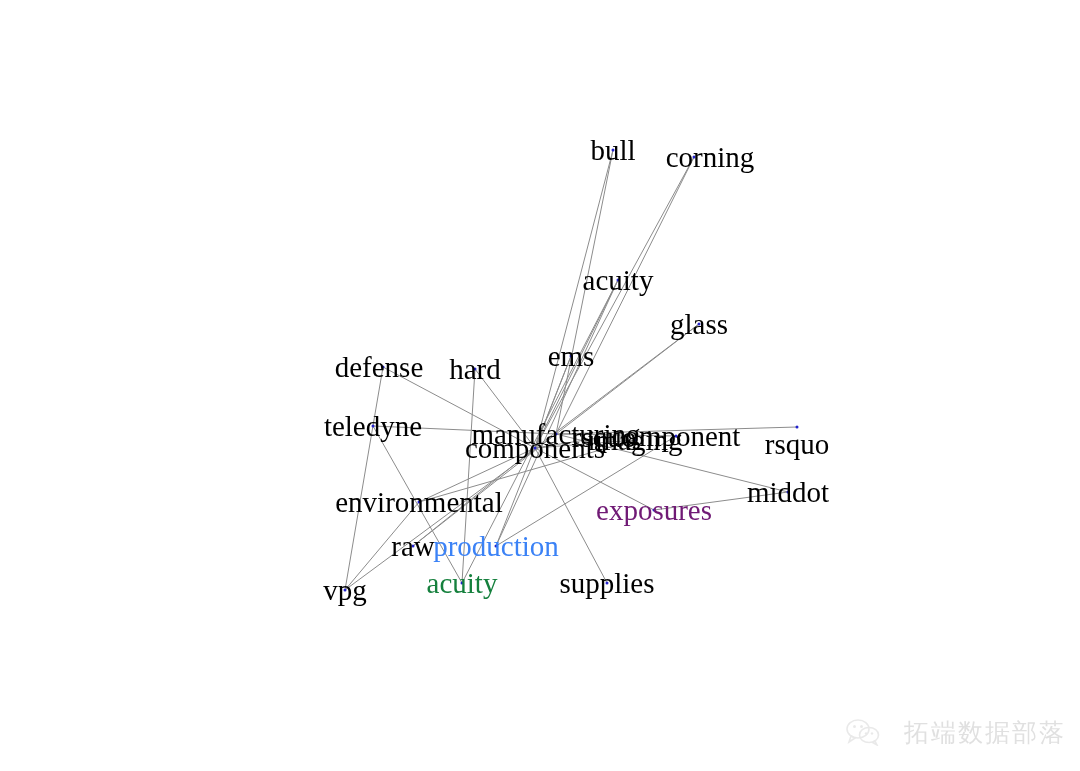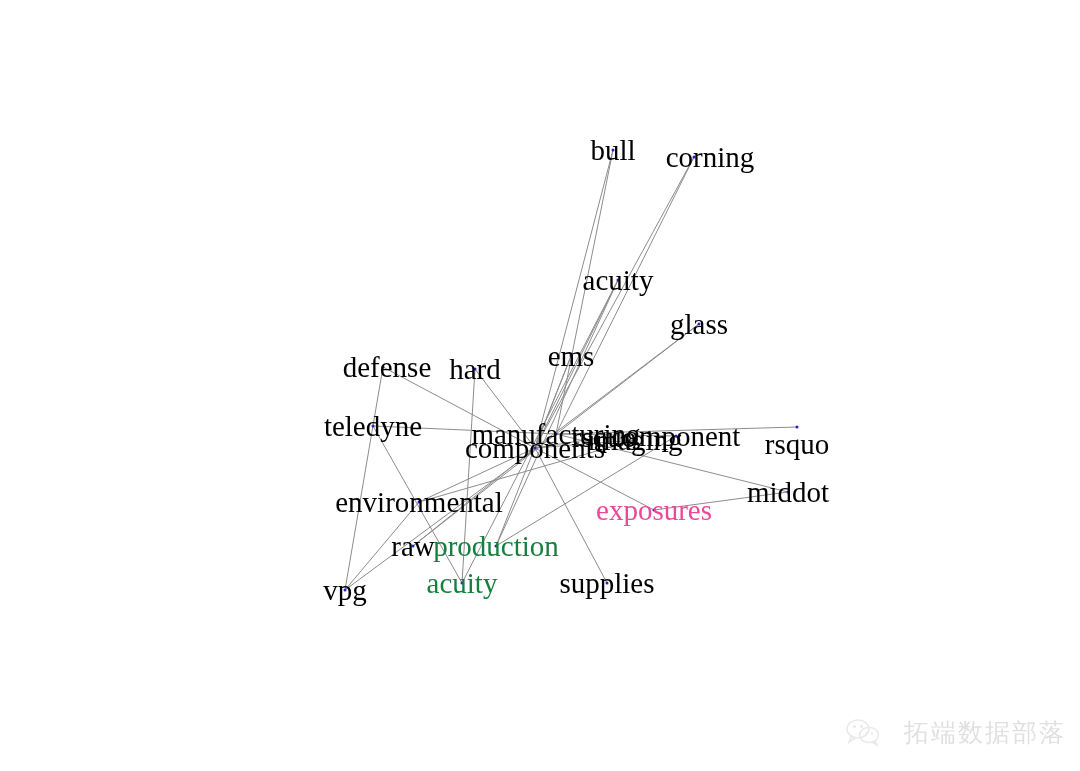--- a/index.html
+++ b/index.html
@@ -124,21 +124,21 @@
   <div id="node-layer">
       <div class="node-dot" style="left: 613px; top: 150px; background: rgb(34, 34, 204);"></div>
       <div class="node-label" style="left: 613px; top: 150px; color: rgb(0, 0, 0);">bull</div>
       <div class="node-dot" style="left: 694px; top: 157px; background: rgb(34, 34, 204);"></div>
       <div class="node-label" style="left: 694px; top: 157px; color: rgb(0, 0, 0); margin-left: 16px;">corning</div>
       <div class="node-dot" style="left: 618px; top: 280px; background: rgb(34, 34, 204);"></div>
       <div class="node-label" style="left: 618px; top: 280px; color: rgb(0, 0, 0);">acuity</div>
       <div class="node-dot" style="left: 699px; top: 324px; background: rgb(34, 34, 204);"></div>
       <div class="node-label" style="left: 699px; top: 324px; color: rgb(0, 0, 0);">glass</div>
       <div class="node-dot" style="left: 383px; top: 367px; background: rgb(34, 34, 204);"></div>
-      <div class="node-label" style="left: 387px; top: 367px; color: rgb(0, 0, 0);">defense</div>
+      <div class="node-label" style="left: 379px; top: 367px; color: rgb(0, 0, 0);">defense</div>
       <div class="node-dot" style="left: 475px; top: 369px; background: rgb(34, 34, 204);"></div>
       <div class="node-label" style="left: 475px; top: 369px; color: rgb(0, 0, 0);">hard</div>
       <div class="node-dot" style="left: 571px; top: 356px; background: rgb(34, 34, 204);"></div>
       <div class="node-label" style="left: 571px; top: 356px; color: rgb(0, 0, 0);">ems</div>
       <div class="node-dot" style="left: 373px; top: 426px; background: rgb(34, 34, 204);"></div>
       <div class="node-label" style="left: 373px; top: 426px; color: rgb(0, 0, 0);">teledyne</div>
       <div class="node-dot" style="left: 556px; top: 434px; background: rgb(34, 34, 204);"></div>
       <div class="node-label" style="left: 556px; top: 434px; color: #000000;">manufacturing</div>
       <div class="node-dot" style="left: 535px; top: 448px; background: rgb(34, 34, 204);"></div>
       <div class="node-label" style="left: 535px; top: 448px; color: rgb(0, 0, 0);">components</div>
@@ -148,25 +148,25 @@
       <div class="node-label" style="left: 635px; top: 440px; color: rgb(0, 0, 0);">imaging</div>
       <div class="node-dot" style="left: 676px; top: 436px; background: rgb(34, 34, 204);"></div>
       <div class="node-label" style="left: 676px; top: 436px; color: rgb(0, 0, 0);">component</div>
       <div class="node-dot" style="left: 797px; top: 427px; background: rgb(34, 34, 204);"></div>
       <div class="node-label" style="left: 797px; top: 427px; color: rgb(0, 0, 0); margin-top: 17px;">rsquo</div>
       <div class="node-dot" style="left: 788px; top: 492px; background: rgb(34, 34, 204);"></div>
       <div class="node-label" style="left: 788px; top: 492px; color: rgb(0, 0, 0);">middot</div>
       <div class="node-dot" style="left: 419px; top: 502px; background: rgb(34, 34, 204);"></div>
       <div class="node-label" style="left: 419px; top: 502px; color: rgb(0, 0, 0); text-align: center;">environmental</div>
       <div class="node-dot" style="left: 654px; top: 510px; background: rgb(34, 34, 204);"></div>
-      <div class="node-label" style="left: 654px; top: 510px; color: #ec4899;">exposures</div>
+      <div class="node-label" style="left: 654px; top: 510px; color: #701a75;">exposures</div>
       <div class="node-dot" style="left: 413px; top: 546px; background: rgb(34, 34, 204);"></div>
       <div class="node-label" style="left: 413px; top: 546px; color: rgb(0, 0, 0);">raw</div>
       <div class="node-dot" style="left: 496px; top: 546px; background: rgb(34, 34, 204);"></div>
-      <div class="node-label" style="left: 496px; top: 546px; color: #15803d; text-align: right;">production</div>
+      <div class="node-label" style="left: 496px; top: 546px; color: #3b82f6; text-align: right;">production</div>
       <div class="node-dot" style="left: 345px; top: 590px; background: rgb(34, 34, 204);"></div>
       <div class="node-label" style="left: 345px; top: 590px; color: rgb(0, 0, 0);">vpg</div>
       <div class="node-dot" style="left: 462px; top: 583px; background: rgb(34, 34, 204);"></div>
       <div class="node-label" style="left: 462px; top: 583px; color: #15803d;">acuity</div>
       <div class="node-dot" style="left: 607px; top: 583px; background: rgb(34, 34, 204);"></div>
       <div class="node-label" style="left: 607px; top: 583px; color: rgb(0, 0, 0);">supplies</div>
     </div>
 
   <div id="watermark">
     <svg width="34" height="27" viewBox="0 0 34 27">

